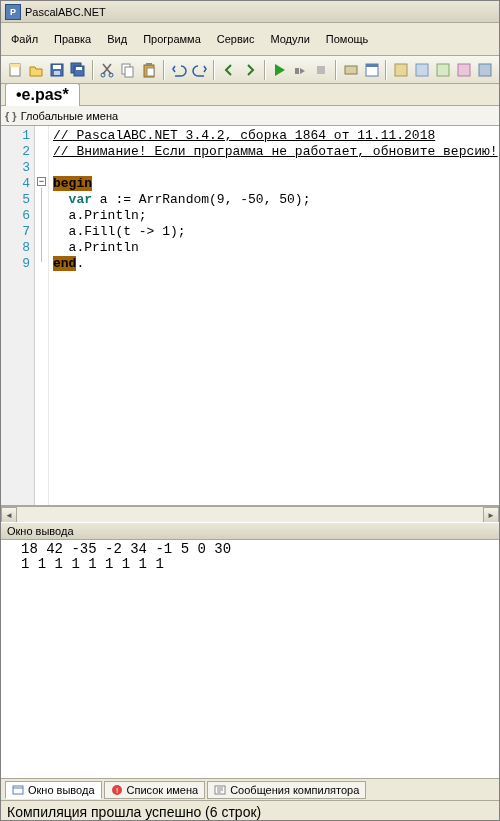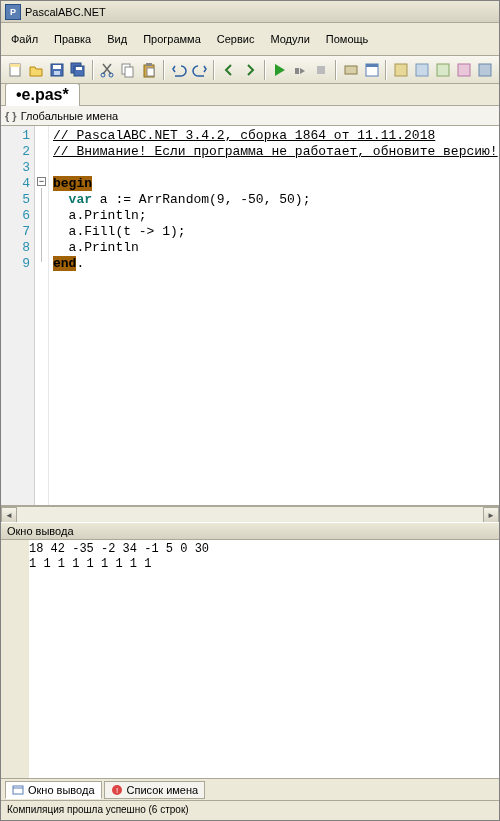--- a/index.html
+++ b/index.html
@@ -152,26 +152,25 @@
     background: linear-gradient(to bottom, #ebe8d7, #d6d2c2);
     border-top: 1px solid #fff;
     border-bottom: 1px solid #aca899;
     padding: 2px 6px;
     font-size: 11px;
   }
   .output {
     flex: 1;
     background: #fff;
     font-family: 'Courier New', monospace;
-    font-size: 12px;
-    padding: 2px 0;
+    font-size: 14px;
+    padding: 2px 20px;
     white-space: pre;
     line-height: 15px;
     overflow: auto;
-    margin-left: 28px;
   }
   .bottom-tabs {
     height: 22px;
     background: #ece9d8;
     border-top: 1px solid #aca899;
     display: flex;
     align-items: center;
     padding: 0 4px;
     gap: 2px;
   }
@@ -184,21 +183,21 @@
     font-size: 11px;
     cursor: pointer;
   }
   .bottom-tab.active { background: #fff; border-bottom-color: #fff; }
   .bt-icon { width: 12px; height: 12px; display:inline-block; }
   .statusbar {
     height: 20px;
     background: #ece9d8;
     border-top: 1px solid #aca899;
     padding: 3px 6px;
-    font-size: 10px;
+    font-size: 14px;
   }
   svg { display:block; }
 </style>
 </head>
 <body>
 
 <div class="titlebar">
   <span class="titlebar-icon">P</span>
   <span class="titlebar-text">PascalABC.NET</span>
 </div>
@@ -398,17 +397,28 @@
   </div>
   <div class="bottom-tab">
     <span class="bt-icon">
         <svg width="12" height="12">
           <circle cx="6" cy="6" r="5" fill="#d44"></circle>
           <text x="6" y="9" text-anchor="middle" fill="#fff" font-size="8">!</text>
         </svg>
       </span>
     <span>Список имена</span>
   </div>
+  <div class="bottom-tab">
+    <span class="bt-icon">
+        <svg width="12" height="12">
+          <rect x="1" y="2" width="10" height="8" fill="#fff" stroke="#888"></rect>
+          <line x1="3" y1="4" x2="9" y2="4" stroke="#888"></line>
+          <line x1="3" y1="6" x2="9" y2="6" stroke="#888"></line>
+          <line x1="3" y1="8" x2="7" y2="8" stroke="#888"></line>
+        </svg>
+      </span>
+    <span>Сообщения компилятора</span>
+  </div>
 </div>
 
 <div class="statusbar">
   <span>Компиляция прошла успешно (6 строк)</span>
 </div>
 
 </body></html>

